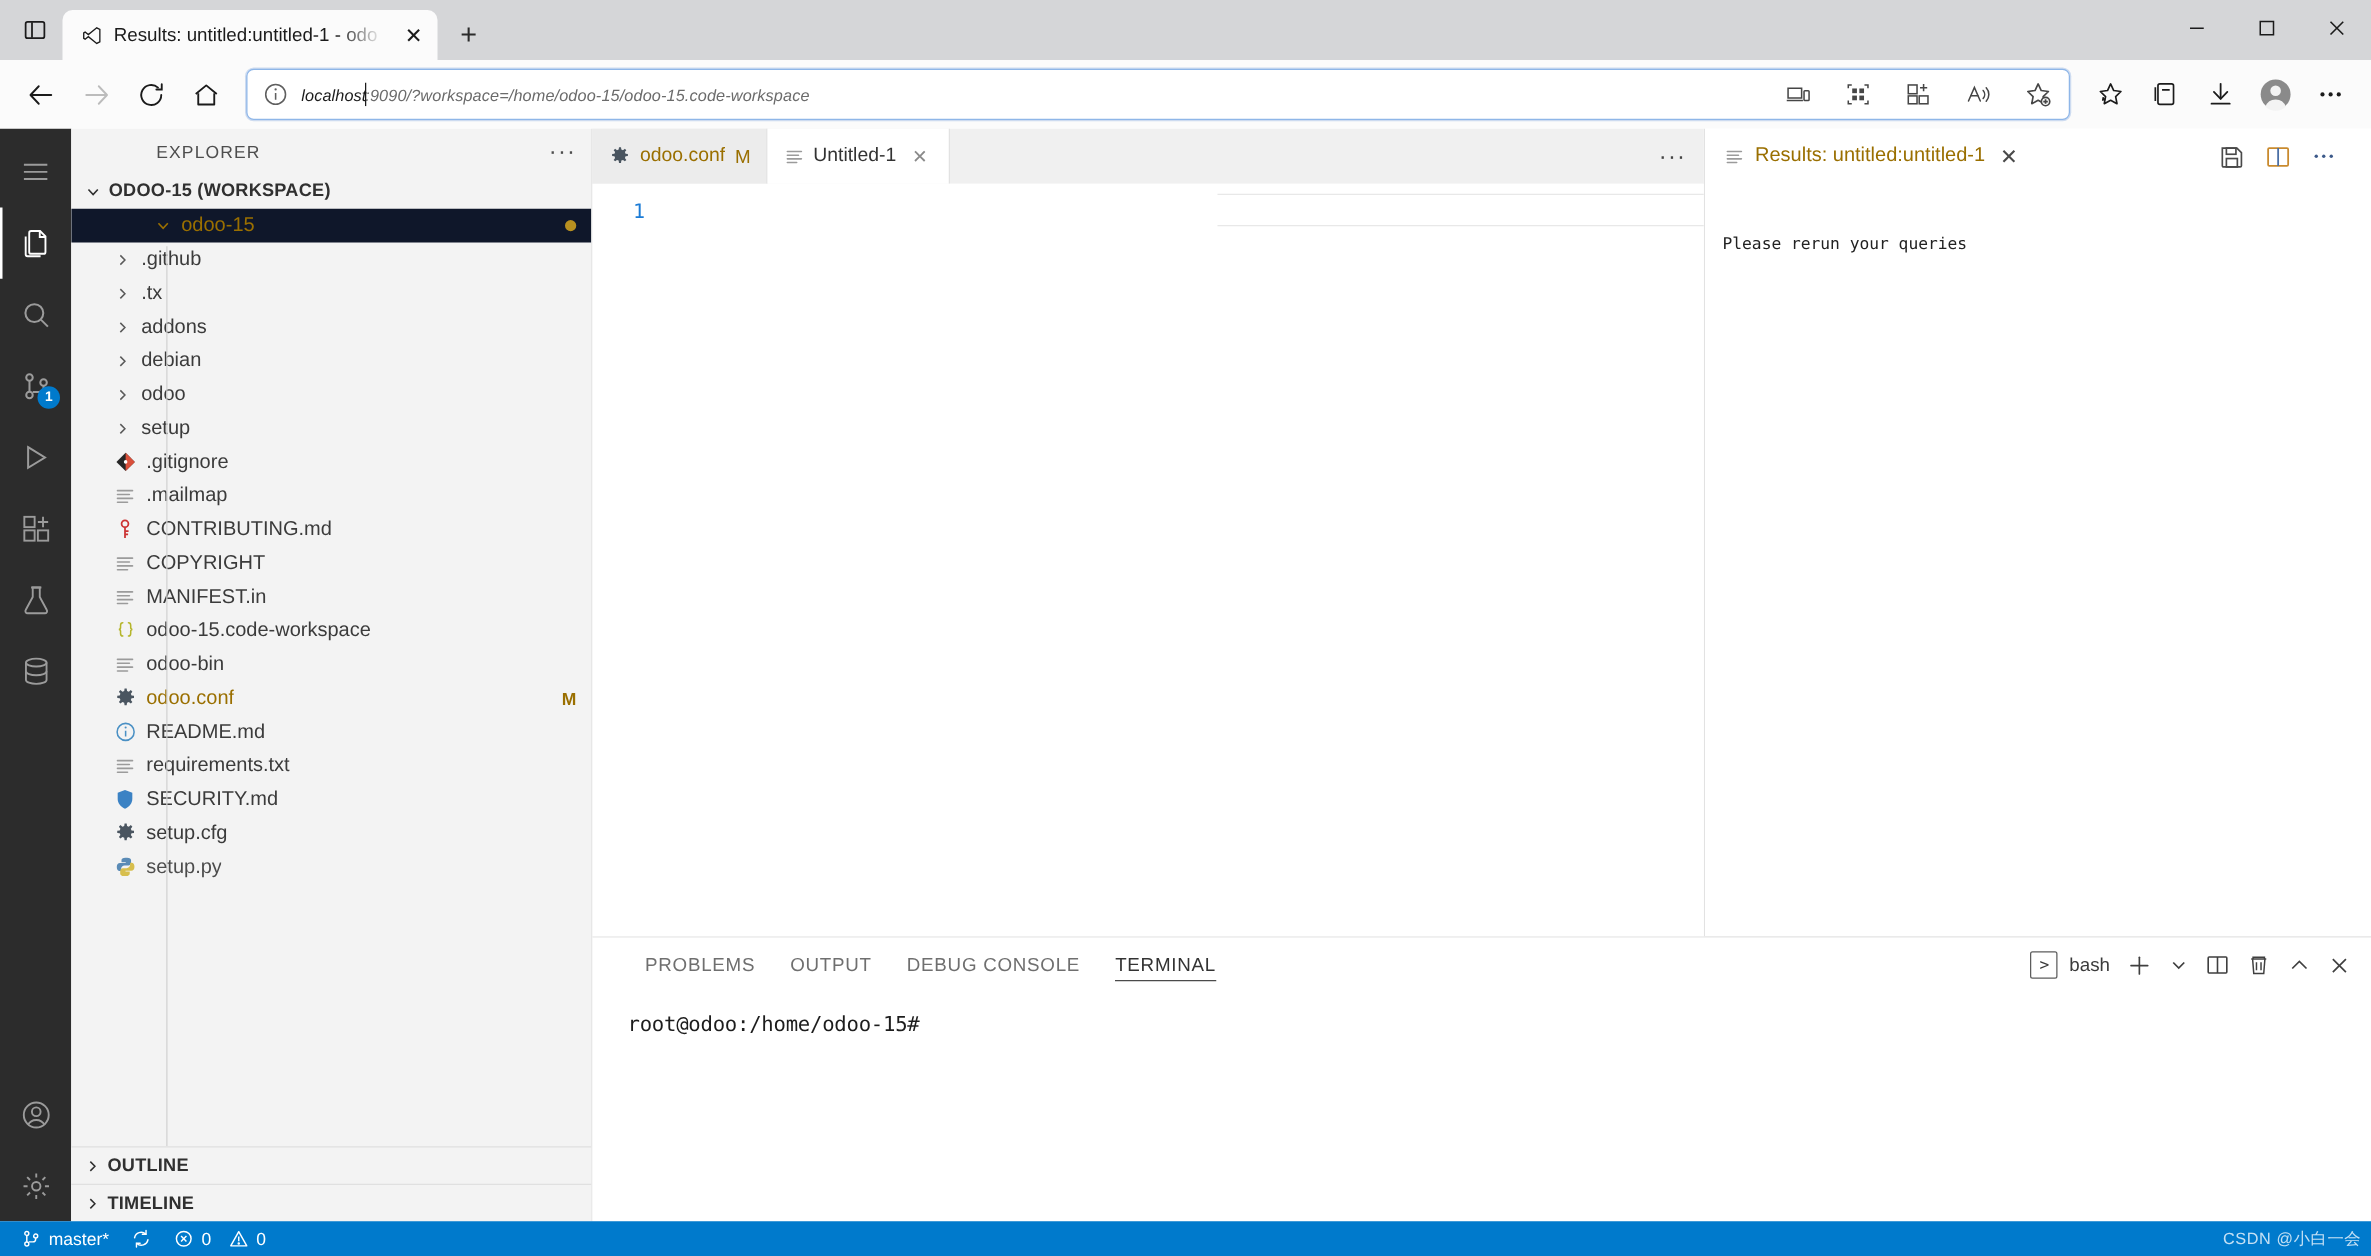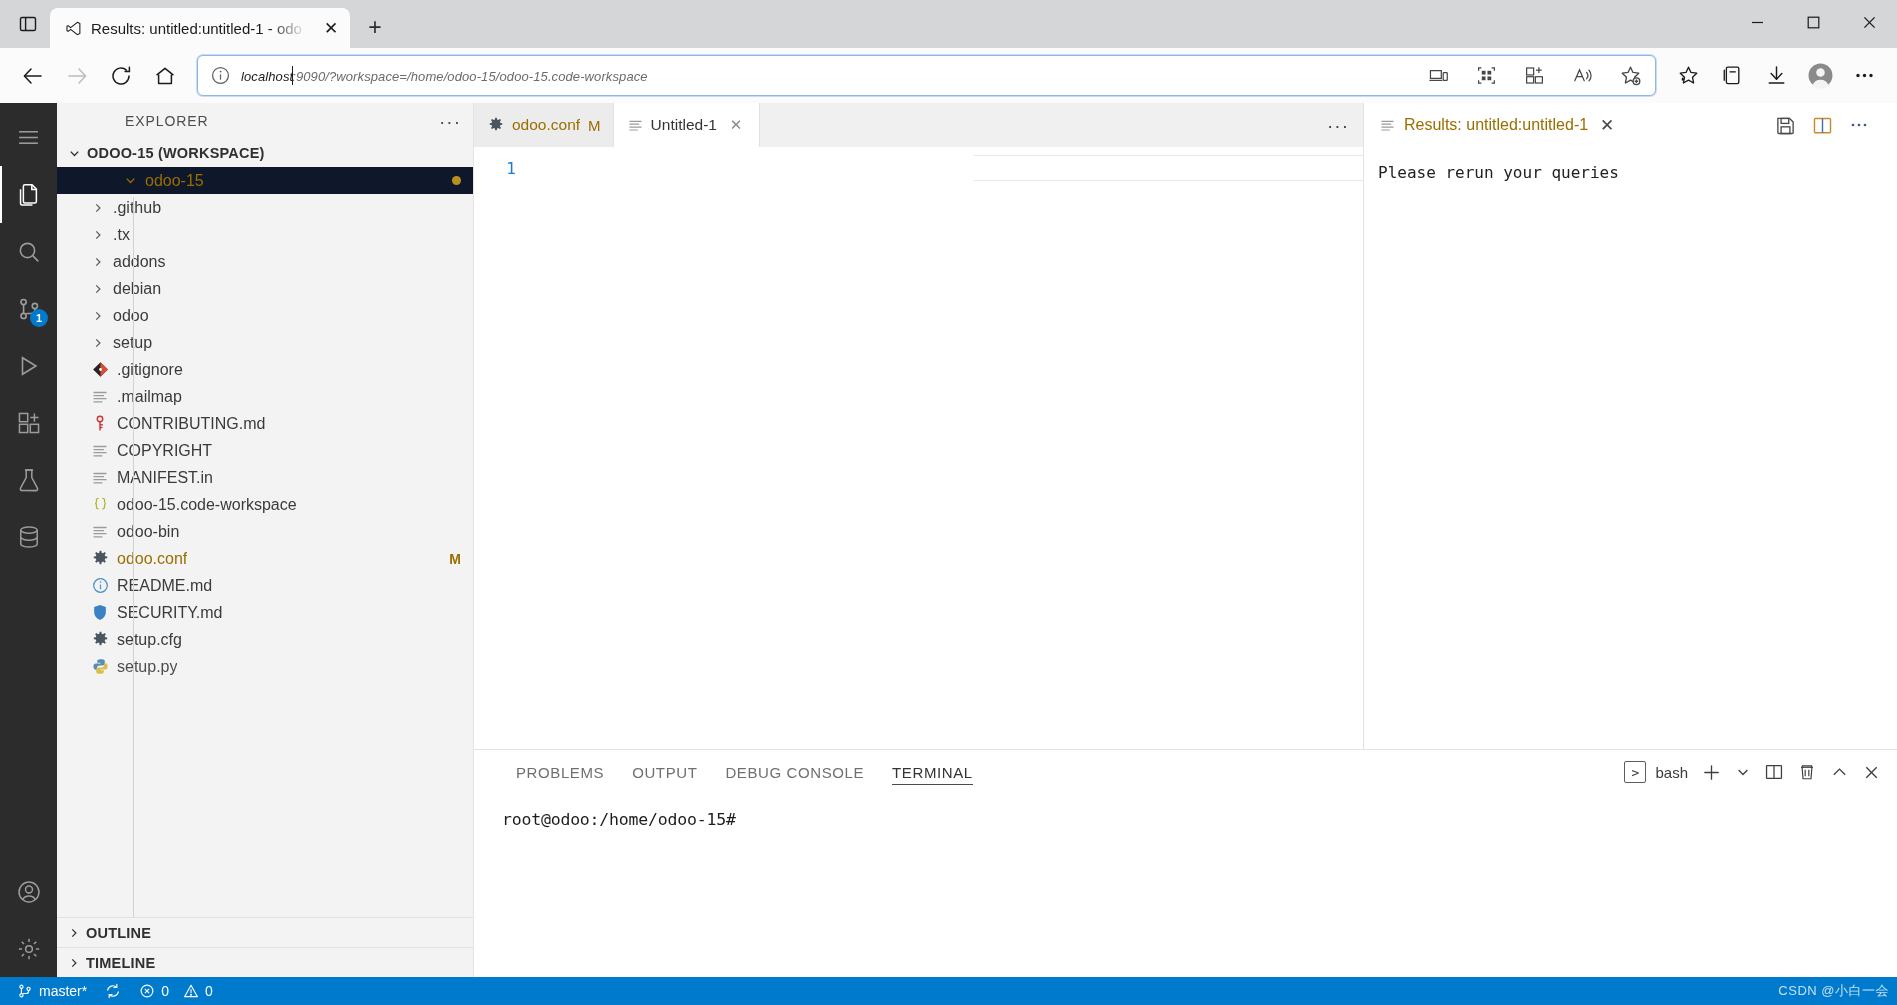--- a/index.html
+++ b/index.html
@@ -185,21 +185,21 @@
   .code-cursor-box {
     position: absolute; left: 500px; top: 8px; height: 26px; width: 553px;
     border-top: 1px solid #e8e8e8; border-bottom: 1px solid #e8e8e8;
   }
 
   .results-head { height: 44px; background: #ffffff; display: flex; align-items: center; padding: 0 22px 0 16px; flex: none; }
   .results-title { display: flex; align-items: center; gap: 9px; font-size: 16px; color: #9a6f00; }
   .results-head .x { width: 26px; height: 26px; display:flex; align-items:center; justify-content:center; font-size: 17px; color: #4a4a4a; margin-left: 6px;}
   .results-actions { margin-left: auto; display: flex; align-items: center; gap: 16px; padding-right: 6px; color: #4a4a4a; }
   .results-body { flex: 1; background: #ffffff; padding: 16px 0 0 14px; min-height: 0; overflow: hidden; }
-  .results-msg { font-family: "DejaVu Sans Mono", monospace; font-size: 16px; color: #222222; }
+  .results-msg { font-family: "DejaVu Sans Mono", monospace; font-size: 13px; color: #222222; margin-top: 25px; }
 
   
   .panel { height: 228px; flex: none; display: flex; flex-direction: column; border-top: 1px solid #e4e4e4; background: #ffffff; }
   .panel-tabs { height: 44px; display: flex; align-items: center; padding-left: 28px; gap: 0; flex: none; }
   .ptab {
     font-size: 15px; color: #6f6f6f; letter-spacing: 0.6px; padding: 0 14px;
     height: 44px; display: flex; align-items: center; position: relative;
   }
   .ptab.active { color: #333333; }
   .ptab.active::after {
@@ -640,20 +640,32 @@
           <div class="row">
             <span class="indent" style="width:26px"></span>
             <span class="ficon">
               <svg width="17" height="17" viewBox="0 0 18 18" fill="none" stroke="#4a90c4" stroke-width="1.3">
                   <circle cx="9" cy="9" r="7.2"></circle>
                   <line x1="9" y1="8" x2="9" y2="13"></line>
                   <circle cx="9" cy="5.3" r="0.9" fill="#4a90c4" stroke="none"></circle>
                 </svg>
             </span>
             <span class="flabel">README.md</span>
+          </div>
+          <div class="row">
+            <span class="indent" style="width:26px"></span>
+            <span class="ficon">
+              <svg width="16" height="16" viewBox="0 0 16 16" stroke="#9b9b9b" stroke-width="1.3" stroke-linecap="round">
+                  <line x1="2" y1="3.5" x2="14" y2="3.5"></line>
+                  <line x1="2" y1="6.6" x2="11.5" y2="6.6"></line>
+                  <line x1="2" y1="9.7" x2="14" y2="9.7"></line>
+                  <line x1="2" y1="12.8" x2="10" y2="12.8"></line>
+                </svg>
+            </span>
+            <span class="flabel">requirements.txt</span>
           </div>
           <div class="row">
             <span class="indent" style="width:26px"></span>
             <span class="ficon">
               <svg width="16" height="17" viewBox="0 0 16 18" fill="#3b82c4">
                   <path d="M8 1 14.2 3.3v5.2c0 4-2.6 7-6.2 8.4C4.4 15.5 1.8 12.5 1.8 8.5V3.3z"></path>
                 </svg>
             </span>
             <span class="flabel">SECURITY.md</span>
           </div>

